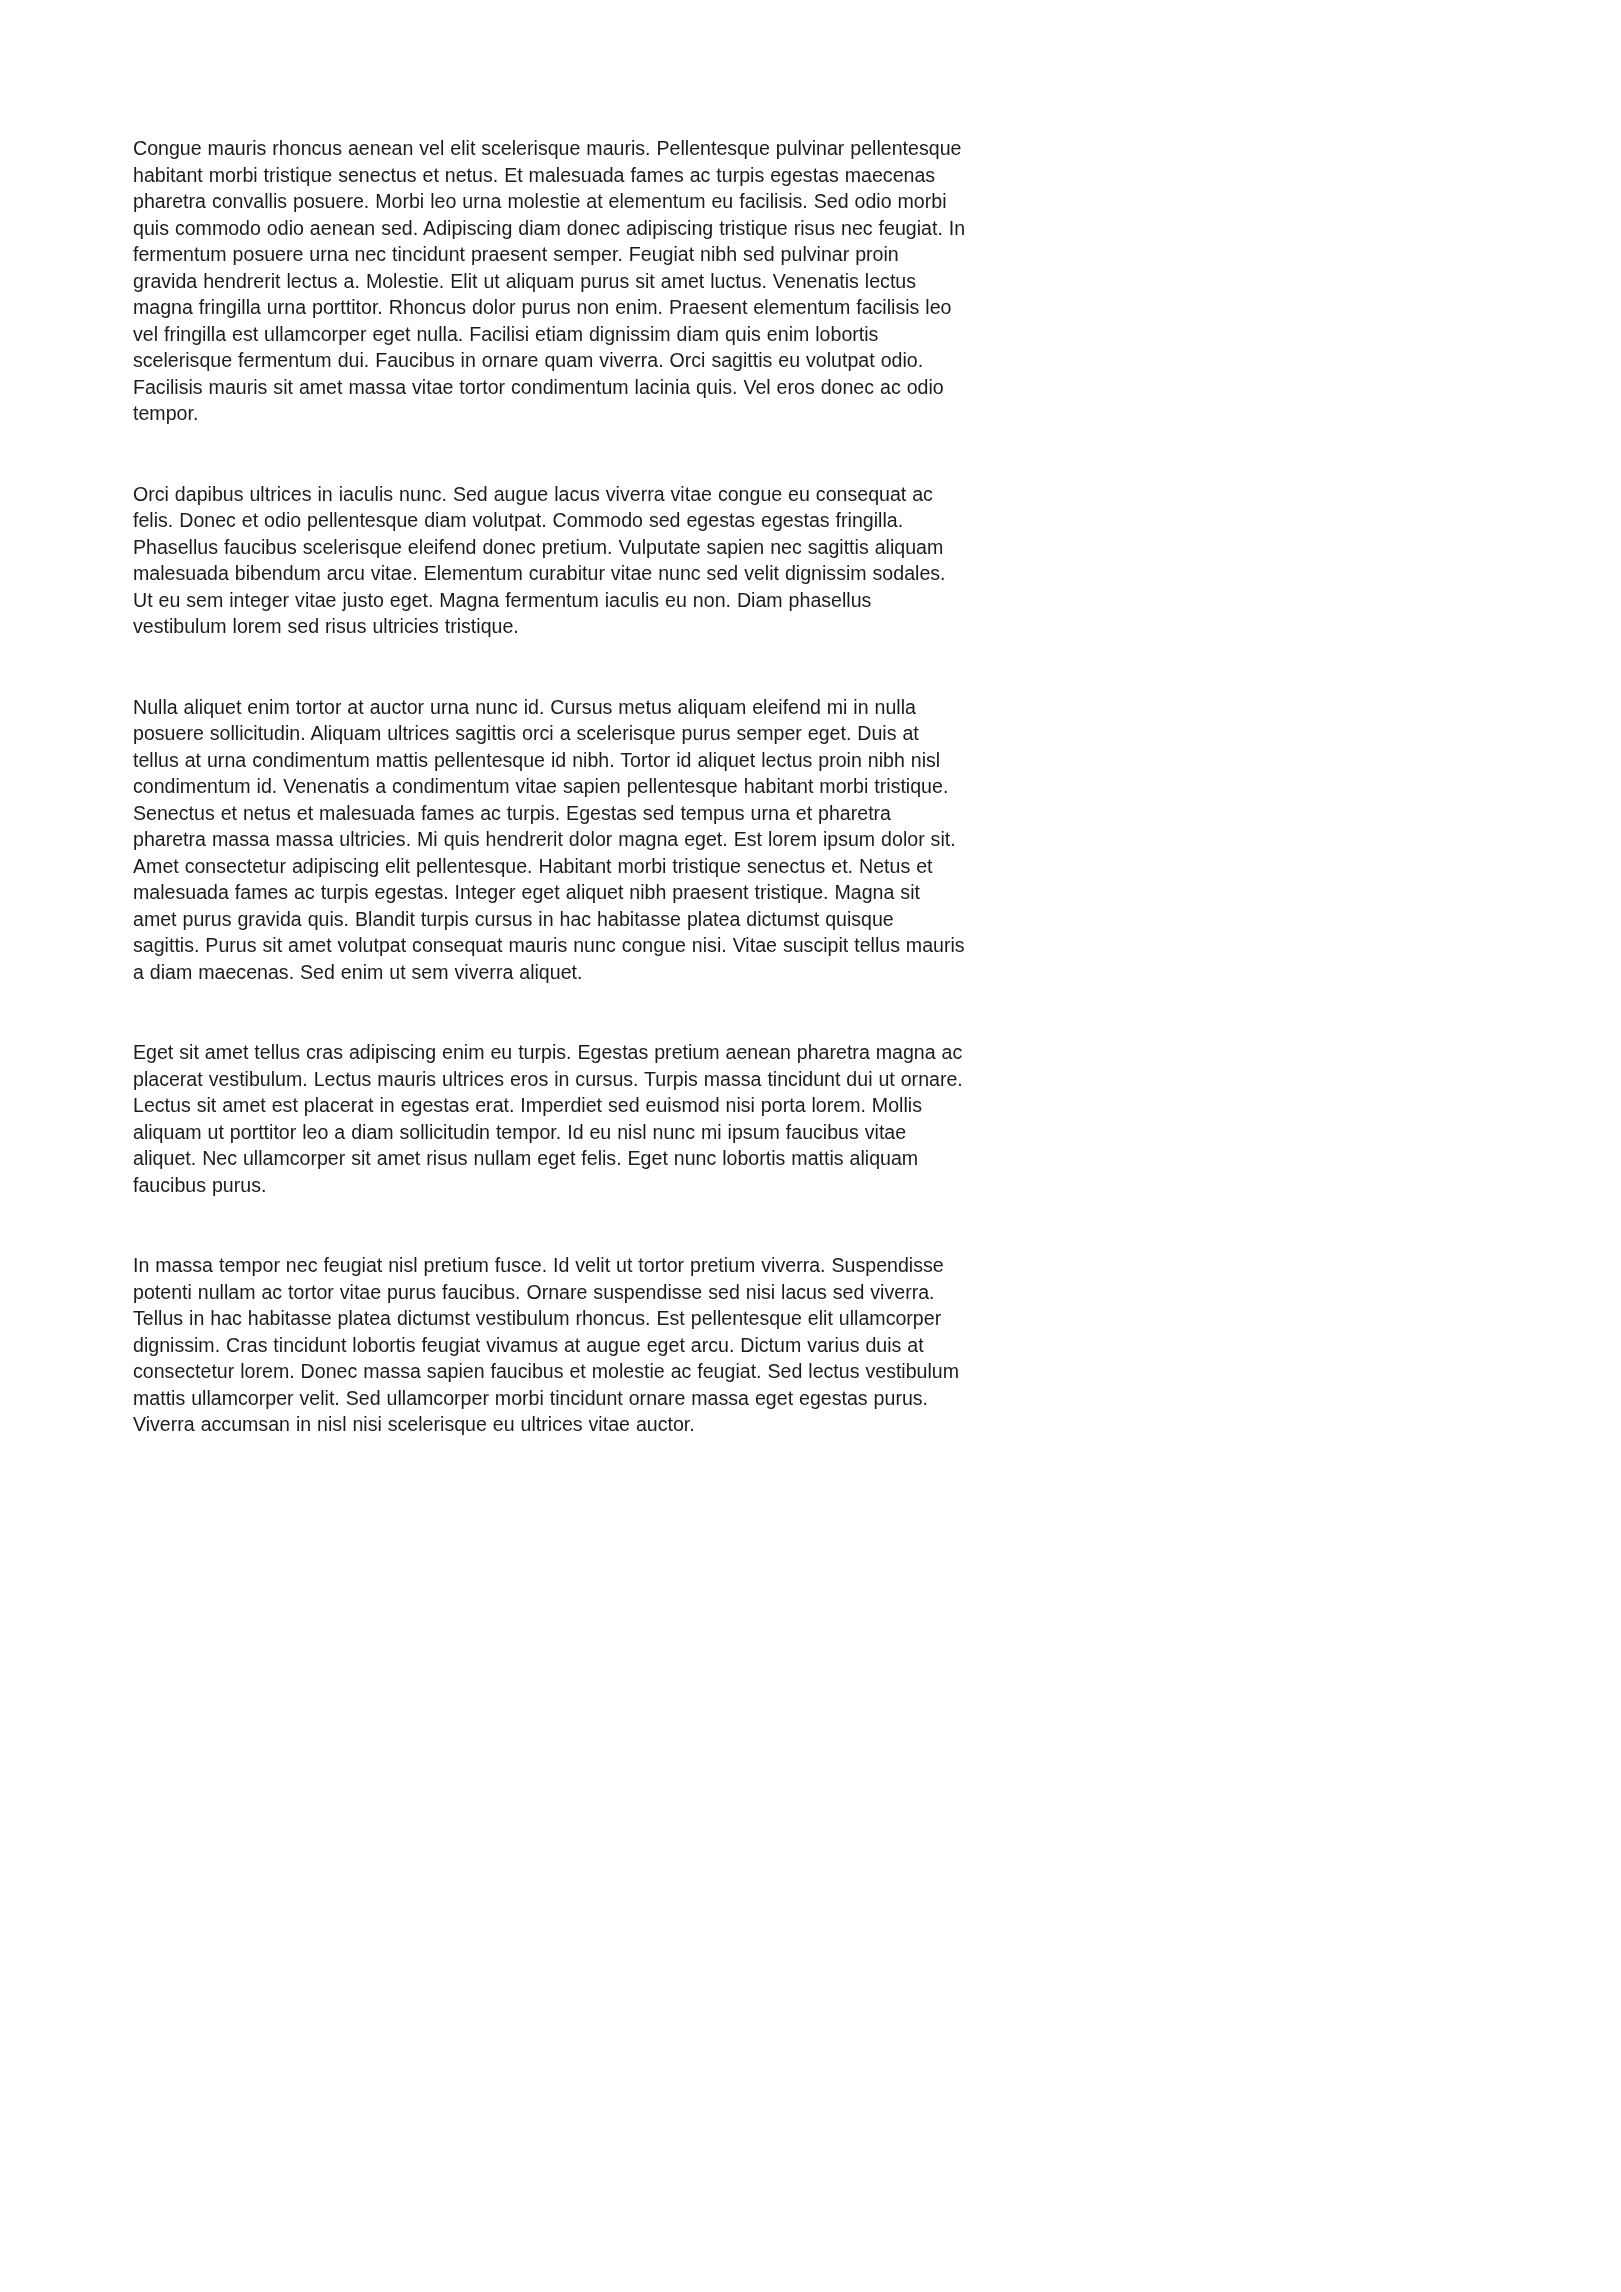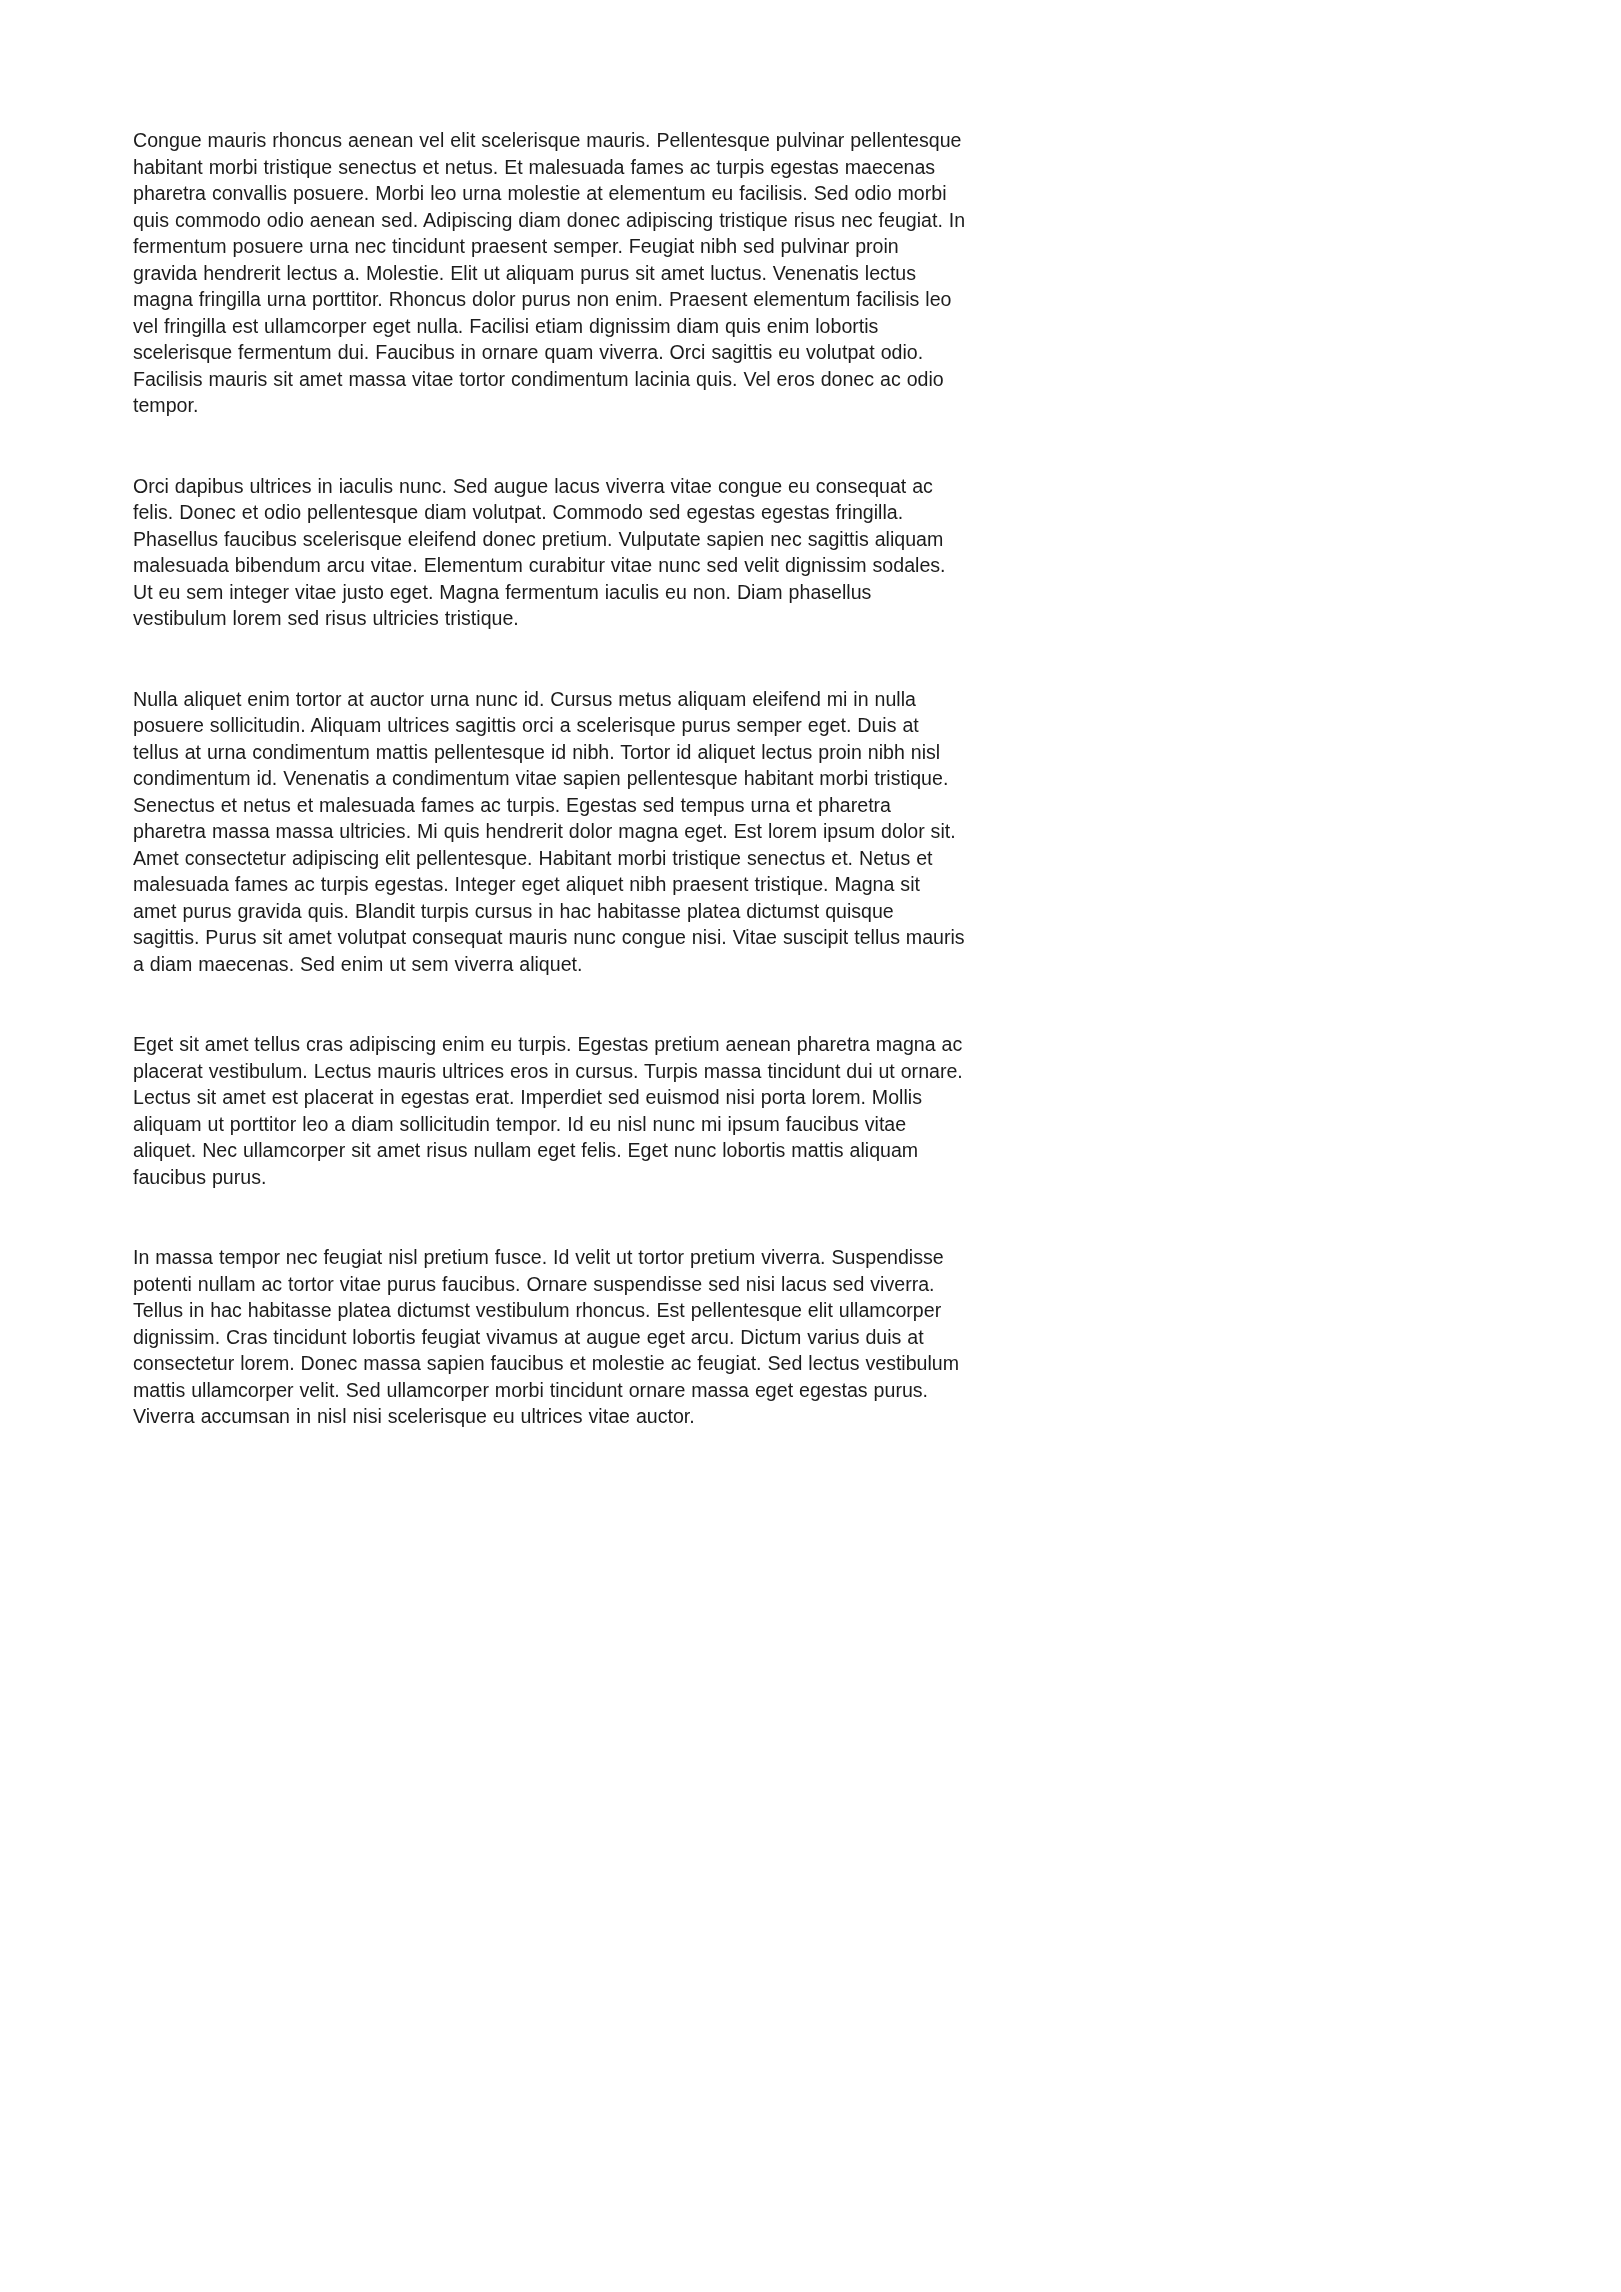--- a/index.html
+++ b/index.html
@@ -9,21 +9,21 @@
   }
   body {
     width: 1621px;
     height: 2293px;
     position: relative;
     font-family: "Liberation Sans", sans-serif;
   }
   .page {
     position: absolute;
     left: 0;
-    top: 0;
+    top: 8px;
     width: 1621px;
     height: 1895px;
     background: #ffffff;
     overflow: hidden;
   }
   .content {
     position: absolute;
     left: 133px;
     top: 127px;
     width: 833px;

